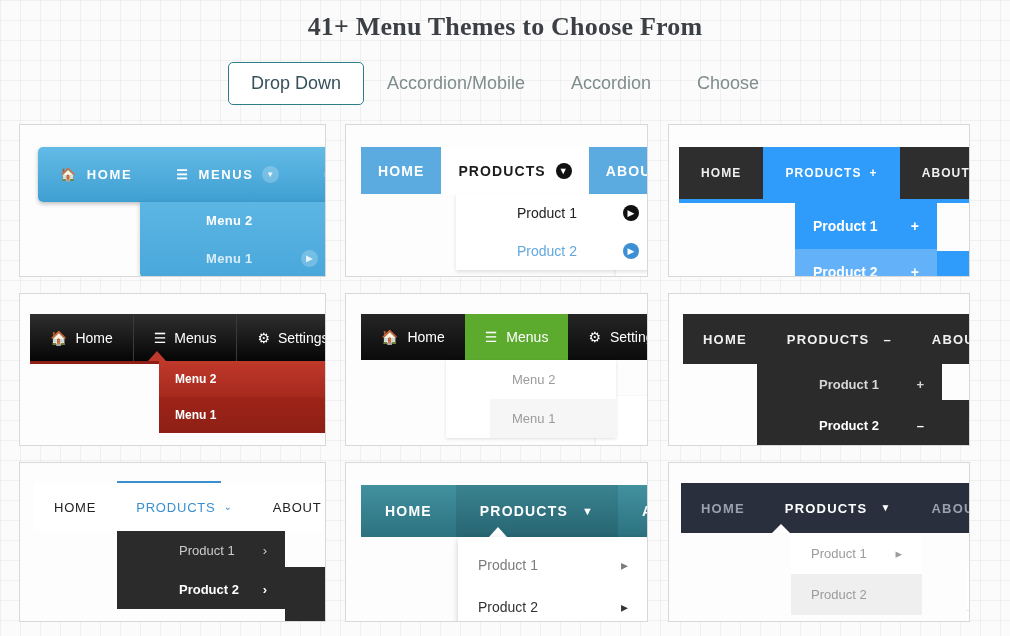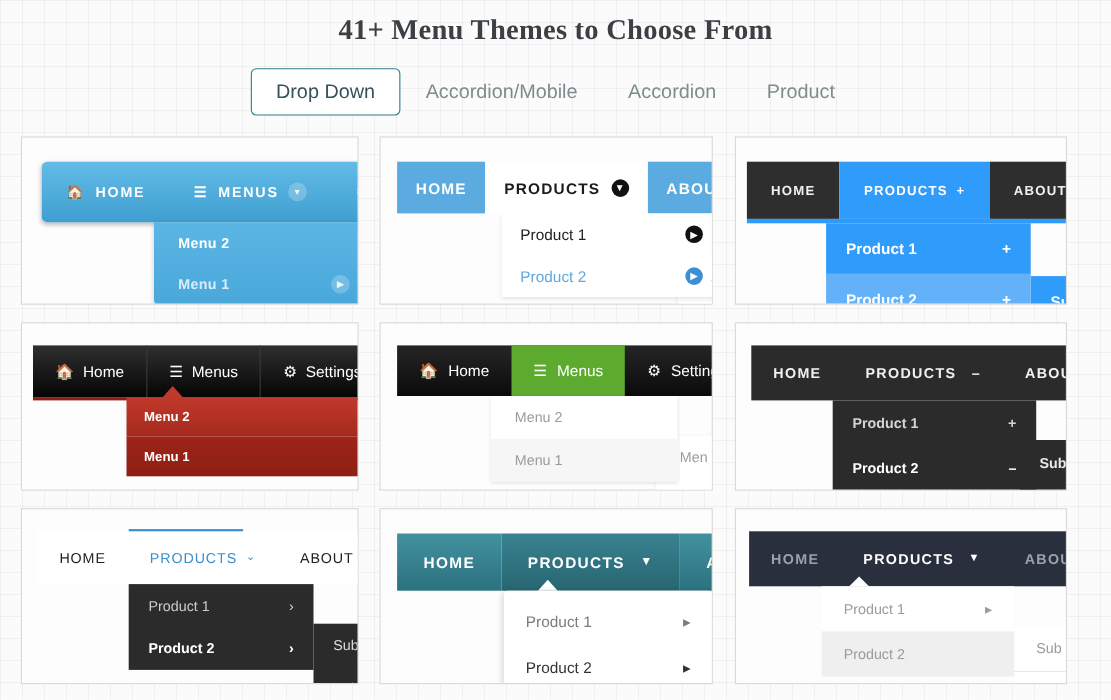--- a/index.html
+++ b/index.html
@@ -37,21 +37,21 @@
 
   
   .card{
     position:absolute; background:#fdfdfd;
     border:1px solid #d8d8d8; overflow:hidden;
   }
   .card-inner{ position:relative; width:100%; height:100%; }
 
   .navbar{ position:absolute; display:flex; align-items:stretch; white-space:nowrap;}
   .navitem{ display:flex; align-items:center; white-space:nowrap; }
-  .dd{ position:absolute; }
+  .dd{ position:absolute;padding-left:44px; }
   .ddi{ display:flex; align-items:center; justify-content:space-between; white-space:nowrap;}
 
   .ico{ display:inline-block; line-height:1; }
 
   
   .caret-up{
     position:absolute; width:0;height:0;
     border-left:9px solid transparent; border-right:9px solid transparent;
   }
 
@@ -180,21 +180,21 @@
 </style>
 </head>
 <body>
 
 <div class="page-title">41+ Menu Themes to Choose From</div>
 
 <div class="tabbar">
   <div class="tab active">Drop Down</div>
   <div class="tab">Accordion/Mobile</div>
   <div class="tab">Accordion</div>
-  <div class="tab">Product</div>
+  <div class="tab">Choose</div>
 </div>
 
 <div class="card" style="left:19px;  top:124px; width:307px; height:153px;">
  <div class="card-inner">
   <div class="navbar c1-bar">
     <div class="navitem">
       <span class="ico">🏠</span>
       <span>HOME</span>
     </div>
     <div class="navitem">

